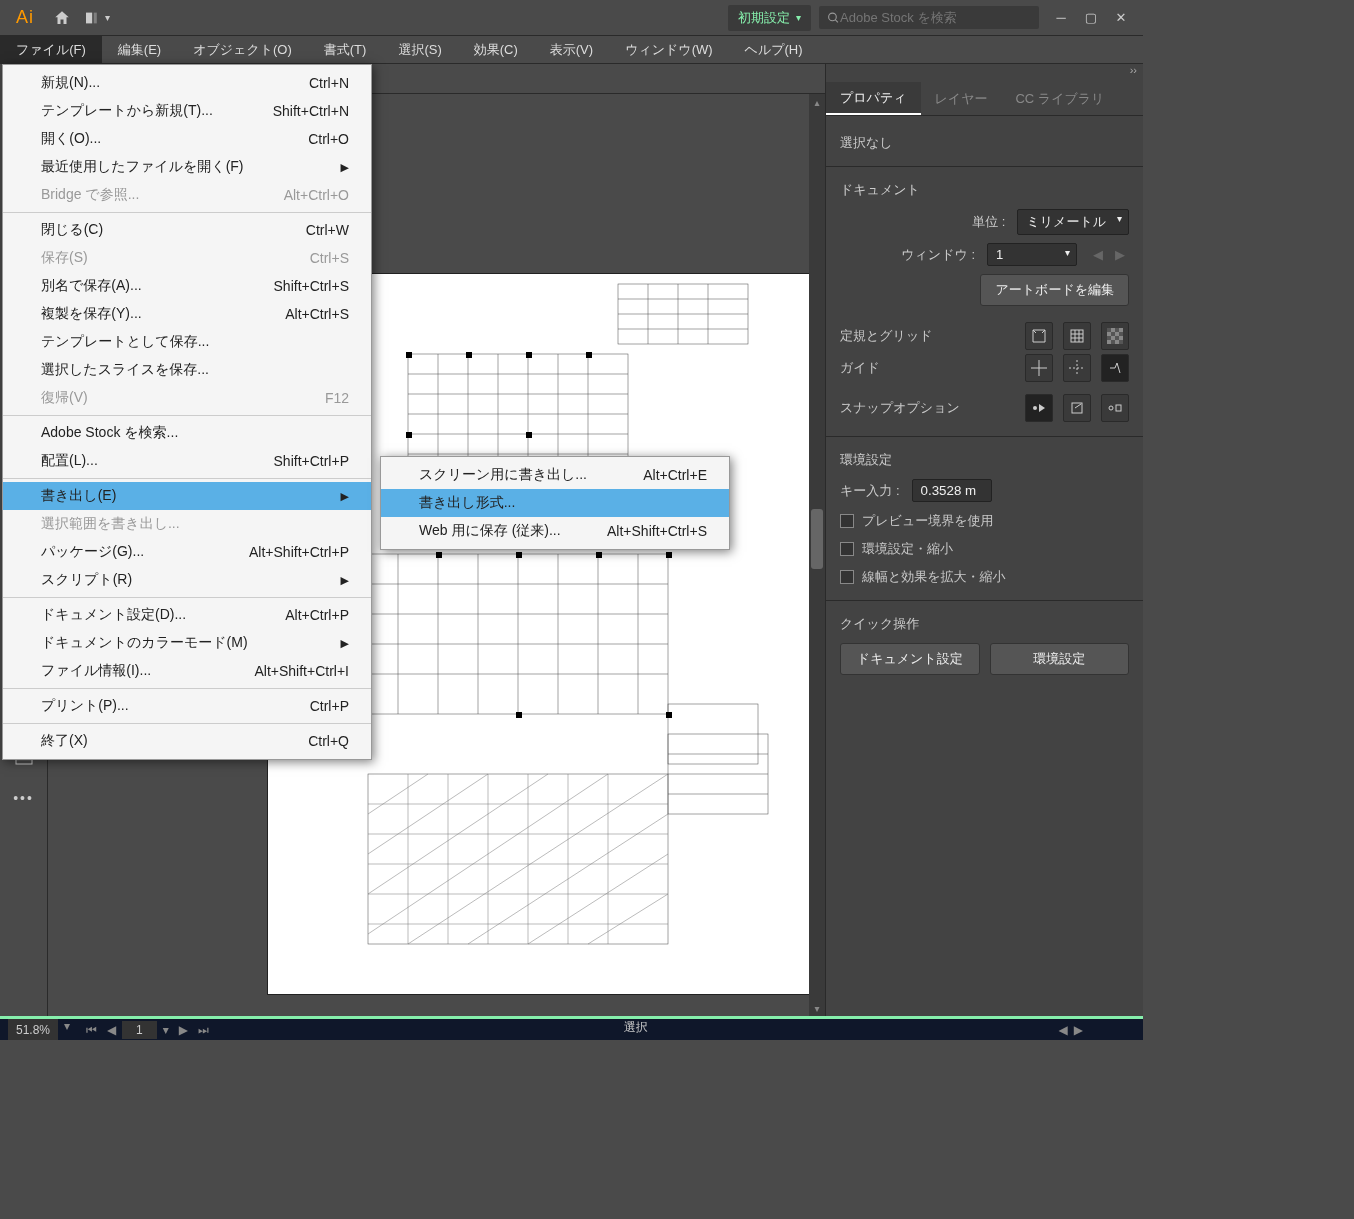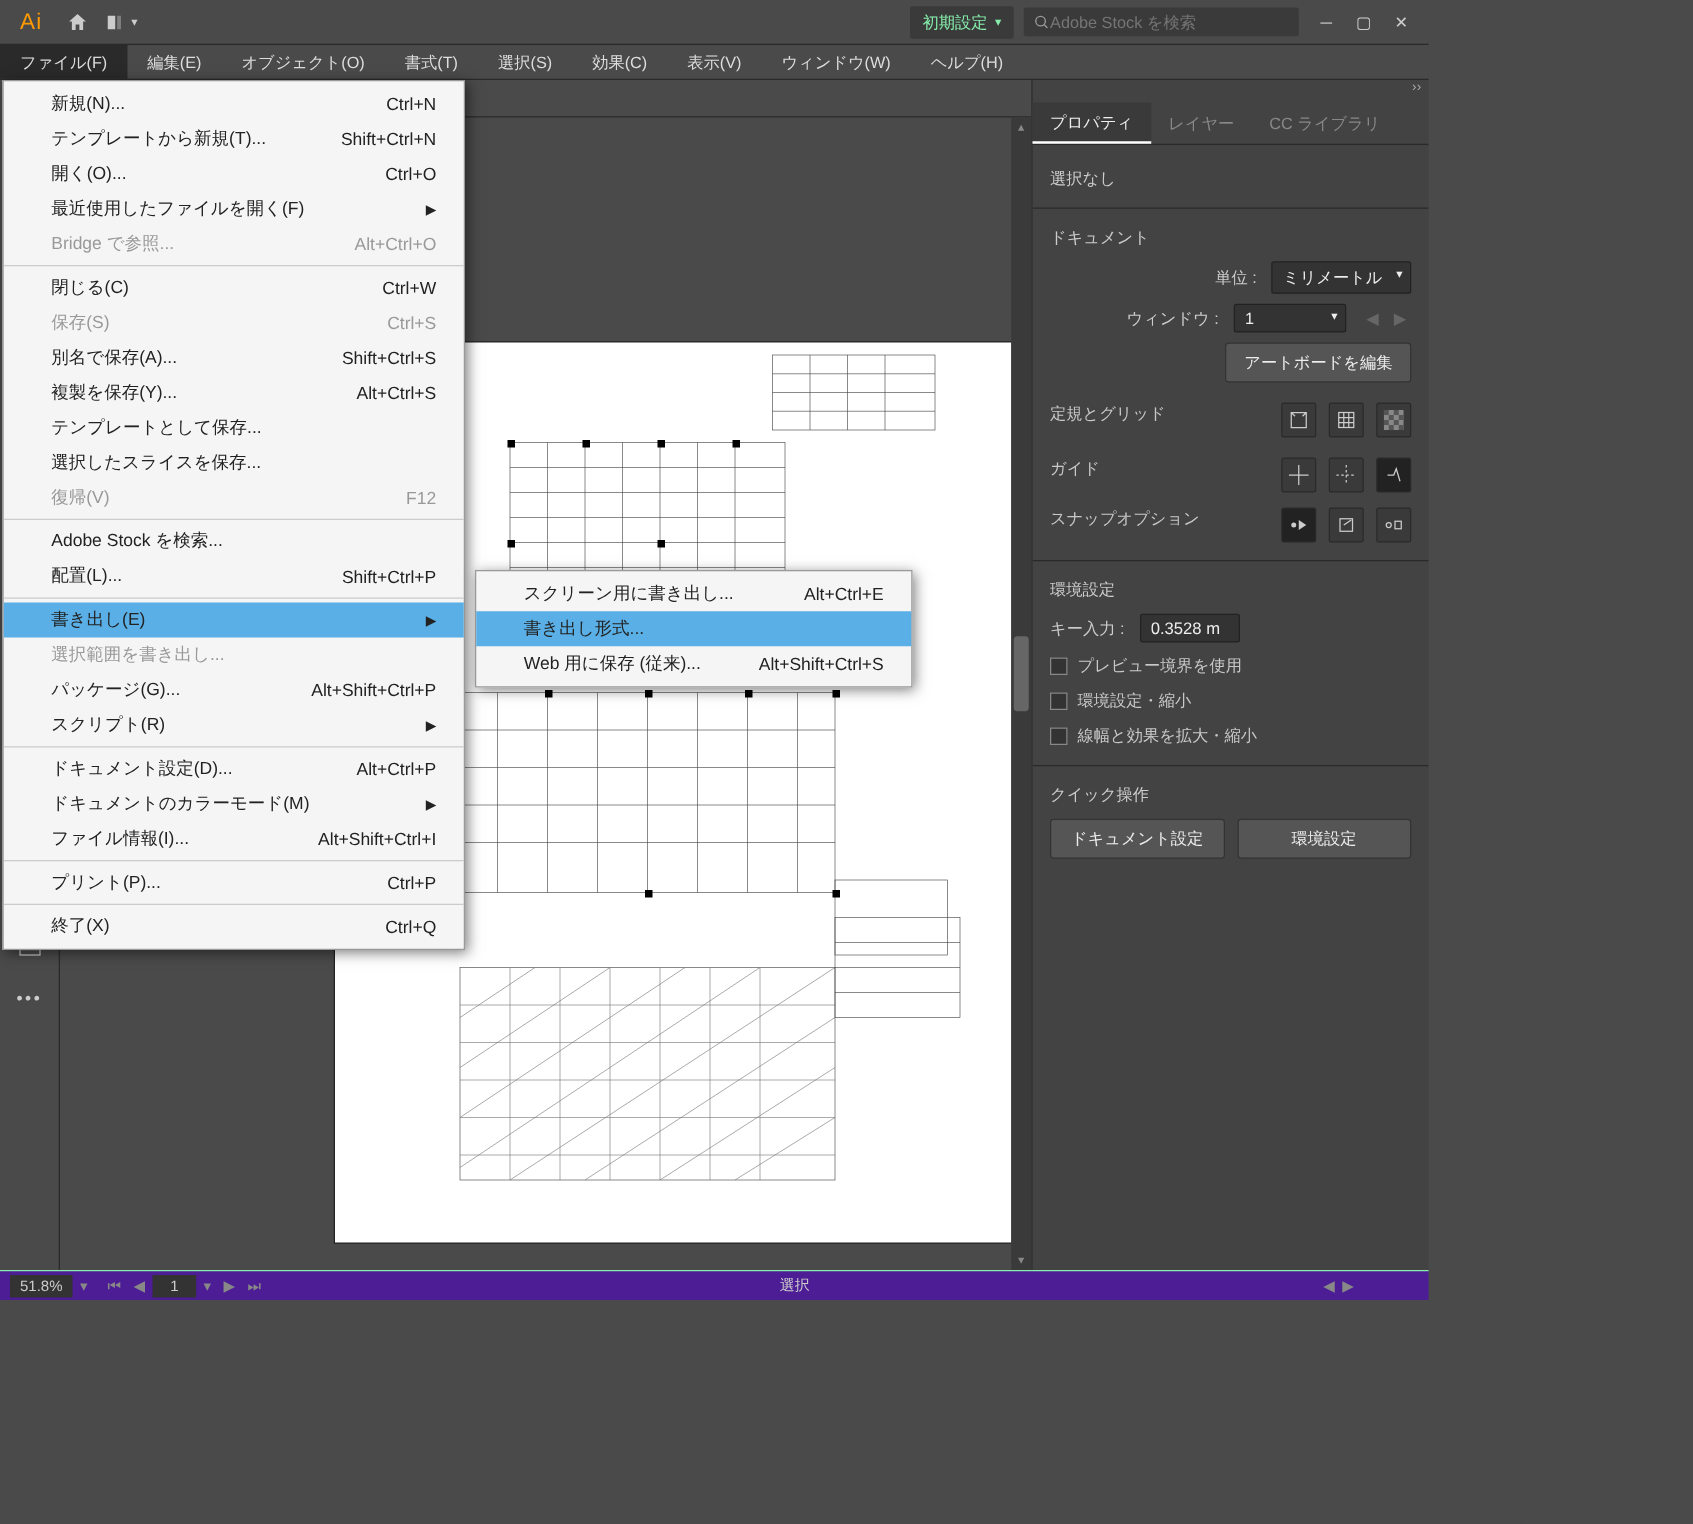--- a/index.html
+++ b/index.html
@@ -45,31 +45,31 @@
 .panel-tab.active{color:#eee;border-bottom:2px solid #fff;background:#3a3a3a}
 .panel-body{padding:12px 14px;overflow:auto}
 .section-label{color:#ccc;margin:6px 0 10px}
 .row-ctrl{display:flex;align-items:center;gap:12px;margin:8px 0}
 .row-ctrl .lbl{color:#ccc;flex-shrink:0}
 .select-box{background:#333;border:1px solid #222;padding:3px 22px 3px 8px;color:#eee;position:relative;border-radius:2px}
 .select-box::after{content:'▾';position:absolute;right:6px;top:3px;font-size:10px}
 .artboard-nav{display:flex;align-items:center;gap:4px}
 .nav-arrow{color:#666;padding:0 4px}
 .btn-dark{background:#555;border:1px solid #333;color:#eee;padding:6px 14px;border-radius:3px;font-size:13px}
-.icon-row{display:flex;align-items:flex-start;gap:10px}
+.icon-row{display:flex;align-items:center;gap:10px}
 .icon-row .lbl{flex:1}
 .icon-btn{width:28px;height:28px;display:flex;align-items:center;justify-content:center;background:#3a3a3a;border:1px solid #2a2a2a;border-radius:2px}
 .input-num{background:#333;border:1px solid #222;padding:3px 8px;color:#eee;width:80px;border-radius:2px}
 .checkbox-row{display:flex;align-items:center;gap:8px;margin:10px 0}
 .checkbox{width:14px;height:14px;border:1px solid #888;background:#333}
 .btn-row{display:flex;gap:10px;margin-top:10px}
 .btn-row .btn-dark{flex:1;text-align:center}
 .hr{height:1px;background:#2a2a2a;margin:14px -14px}
 
-.statusbar{height:24px;background:#4c1d95;border-top:1px solid #86efac;display:flex;align-items:center;padding:0 60px 0 0;font-size:12px}
+.statusbar{height:24px;background:#0f172a;border-top:3px solid #86efac;display:flex;padding:0 60px 0 0;font-size:12px}
 .zoom-box{background:#333;padding:2px 8px;margin-left:8px;color:#ccc;display:flex;align-items:center;gap:6px}
 .nav-group{display:flex;align-items:center;margin-left:6px;gap:2px}
 .nav-group span{padding:0 4px;color:#888}
 .page-input{background:#333;padding:2px 14px;color:#ccc}
 .status-mid{flex:1;text-align:center;color:#ccc}
 .status-right{display:flex;align-items:center;gap:6px;color:#888}
 
 .dropdown-menu{position:absolute;background:#f5f5f5;color:#222;border:1px solid #999;box-shadow:2px 2px 10px rgba(0,0,0,0.5);z-index:100;min-width:370px;padding:4px 0}
 .dd-item{display:flex;padding:5px 22px 5px 38px;font-size:14px;align-items:center}
 .dd-item.disabled{color:#999}
@@ -301,21 +301,21 @@
                 <rect x="8" y="0" width="4" height="4" fill="#555"></rect>
                 <rect x="4" y="4" width="4" height="4" fill="#555"></rect>
                 <rect x="12" y="4" width="4" height="4" fill="#555"></rect>
                 <rect x="0" y="8" width="4" height="4" fill="#555"></rect>
                 <rect x="8" y="8" width="4" height="4" fill="#555"></rect>
                 <rect x="4" y="12" width="4" height="4" fill="#555"></rect>
                 <rect x="12" y="12" width="4" height="4" fill="#555"></rect>
               </svg>
             </div>
         </div>
-        <div class="icon-row" style="margin-top:16px">
+        <div class="icon-row" style="margin-top:4px">
           <span class="lbl">ガイド</span>
           <div class="icon-btn">
               <svg width="16" height="16" fill="none" stroke="#ccc">
                 <line x1="8" y1="0" x2="8" y2="16"></line>
                 <line x1="0" y1="8" x2="16" y2="8"></line>
               </svg>
             </div>
           <div class="icon-btn">
               <svg width="16" height="16" fill="none" stroke="#ccc">
                 <line x1="8" y1="0" x2="8" y2="16" stroke-dasharray="2"></line>

